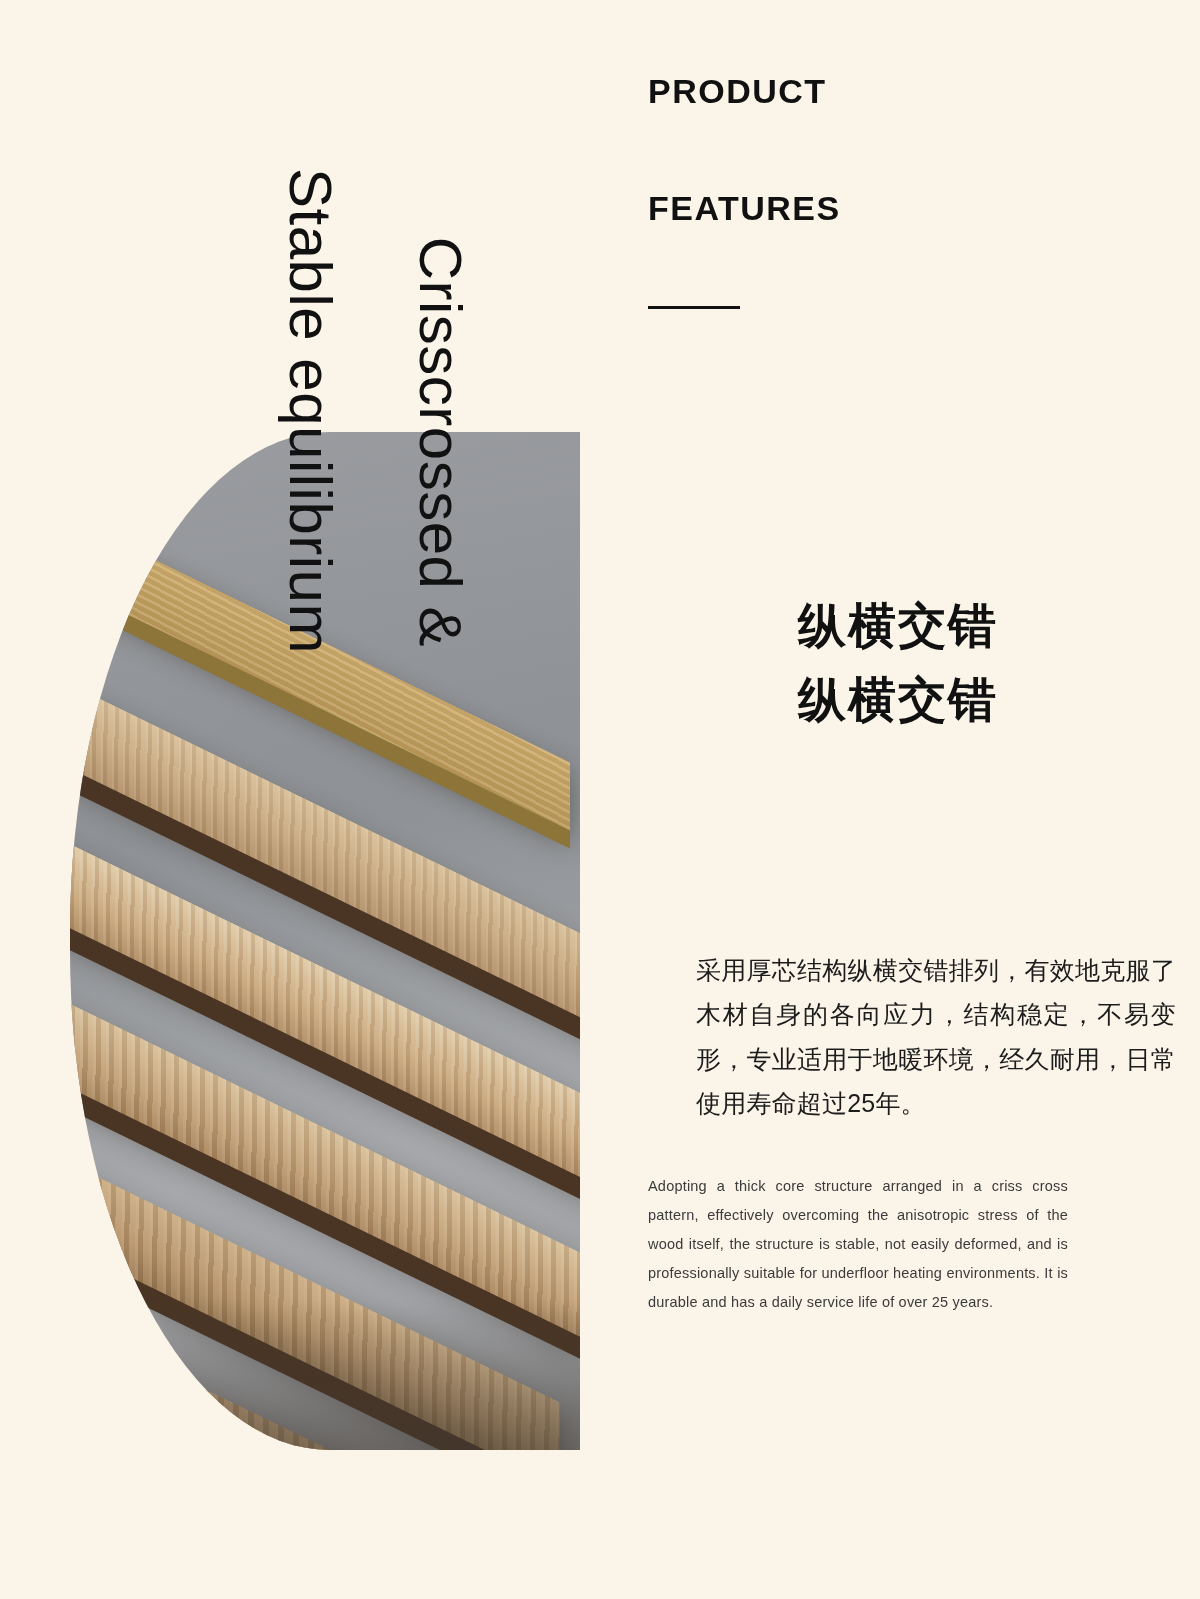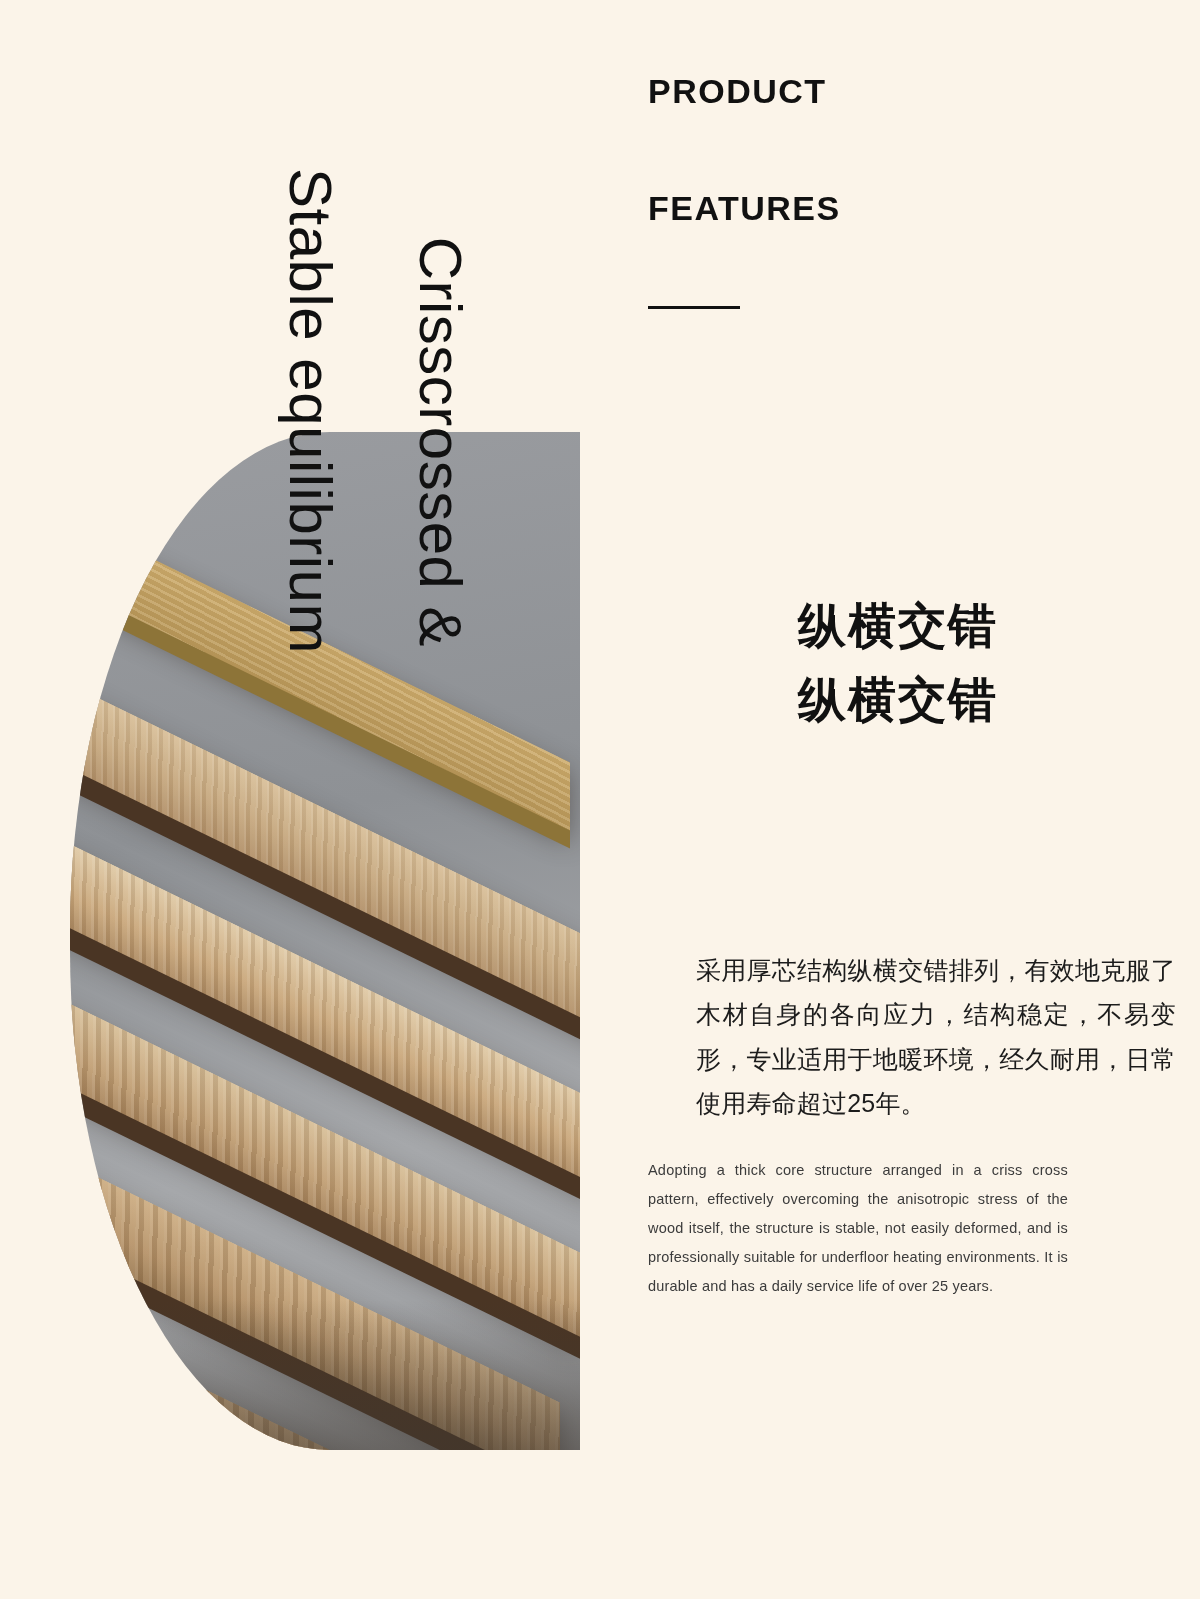--- a/index.html
+++ b/index.html
@@ -184,21 +184,21 @@
     margin-top: 210px;
     width: 480px;
     font-size: 25px;
     line-height: 1.78;
     color: #1c1c1c;
     text-align: justify;
     letter-spacing: 0.2px;
     margin-left: 48px;
   }
   .en-body {
-    margin-top: 30px;
+    margin-top: 46px;
     width: 420px;
     font-size: 14.5px;
     line-height: 2.0;
     color: #3b3b3b;
     text-align: justify;
     letter-spacing: 0.2px;
   }
 </style>
 </head>
 <body>

